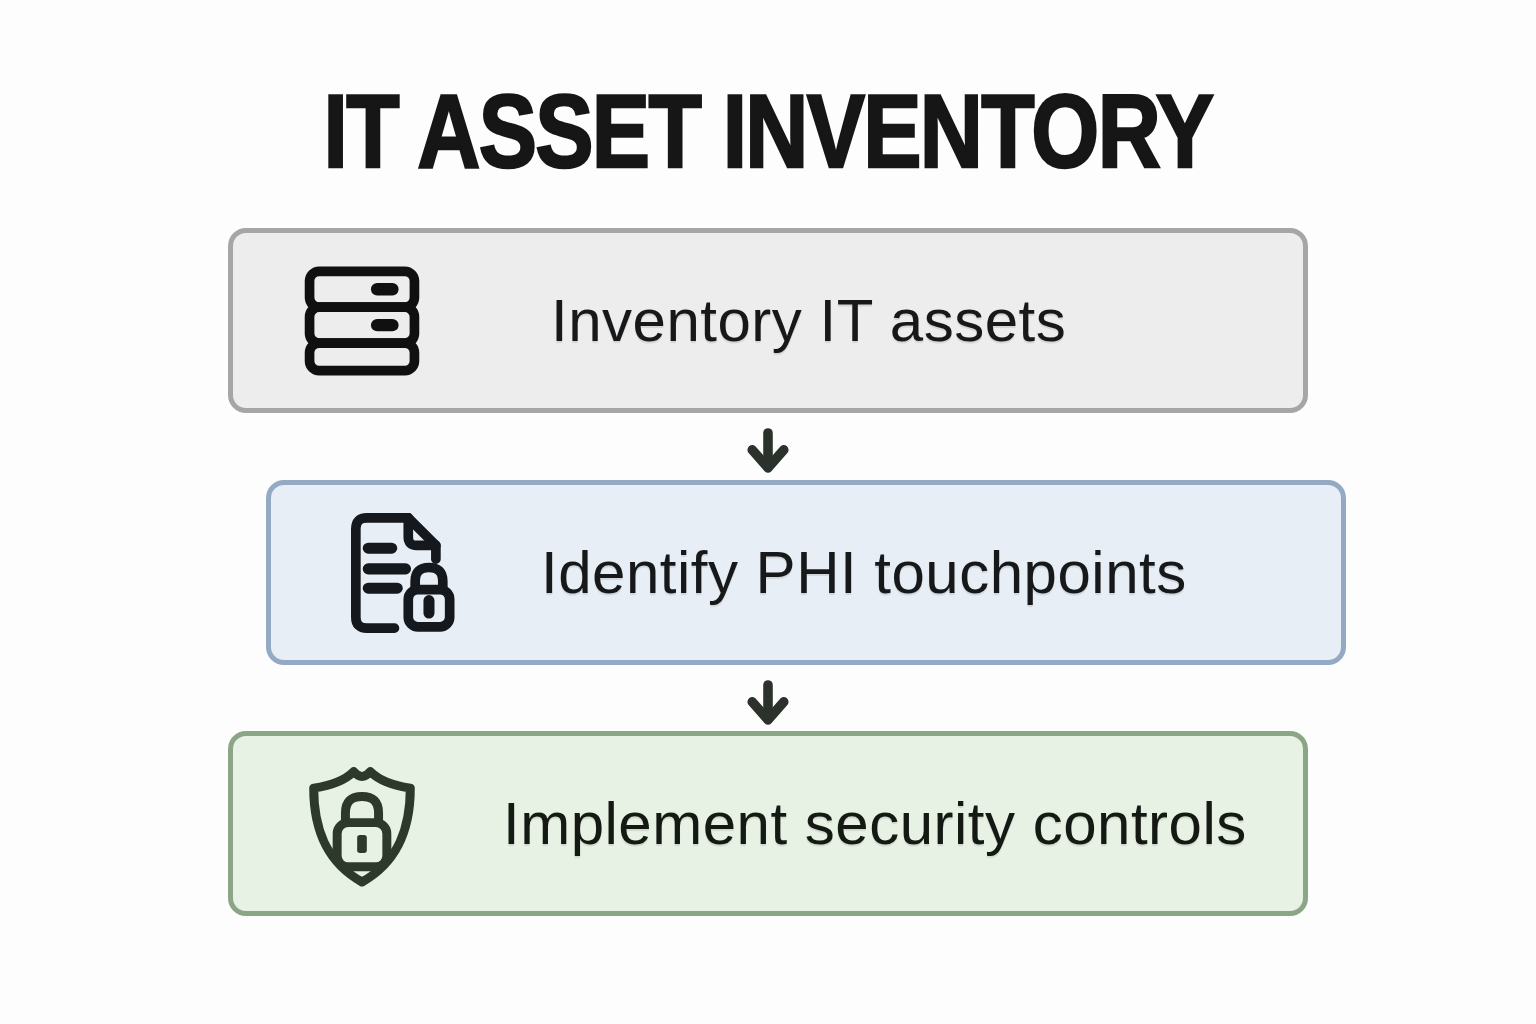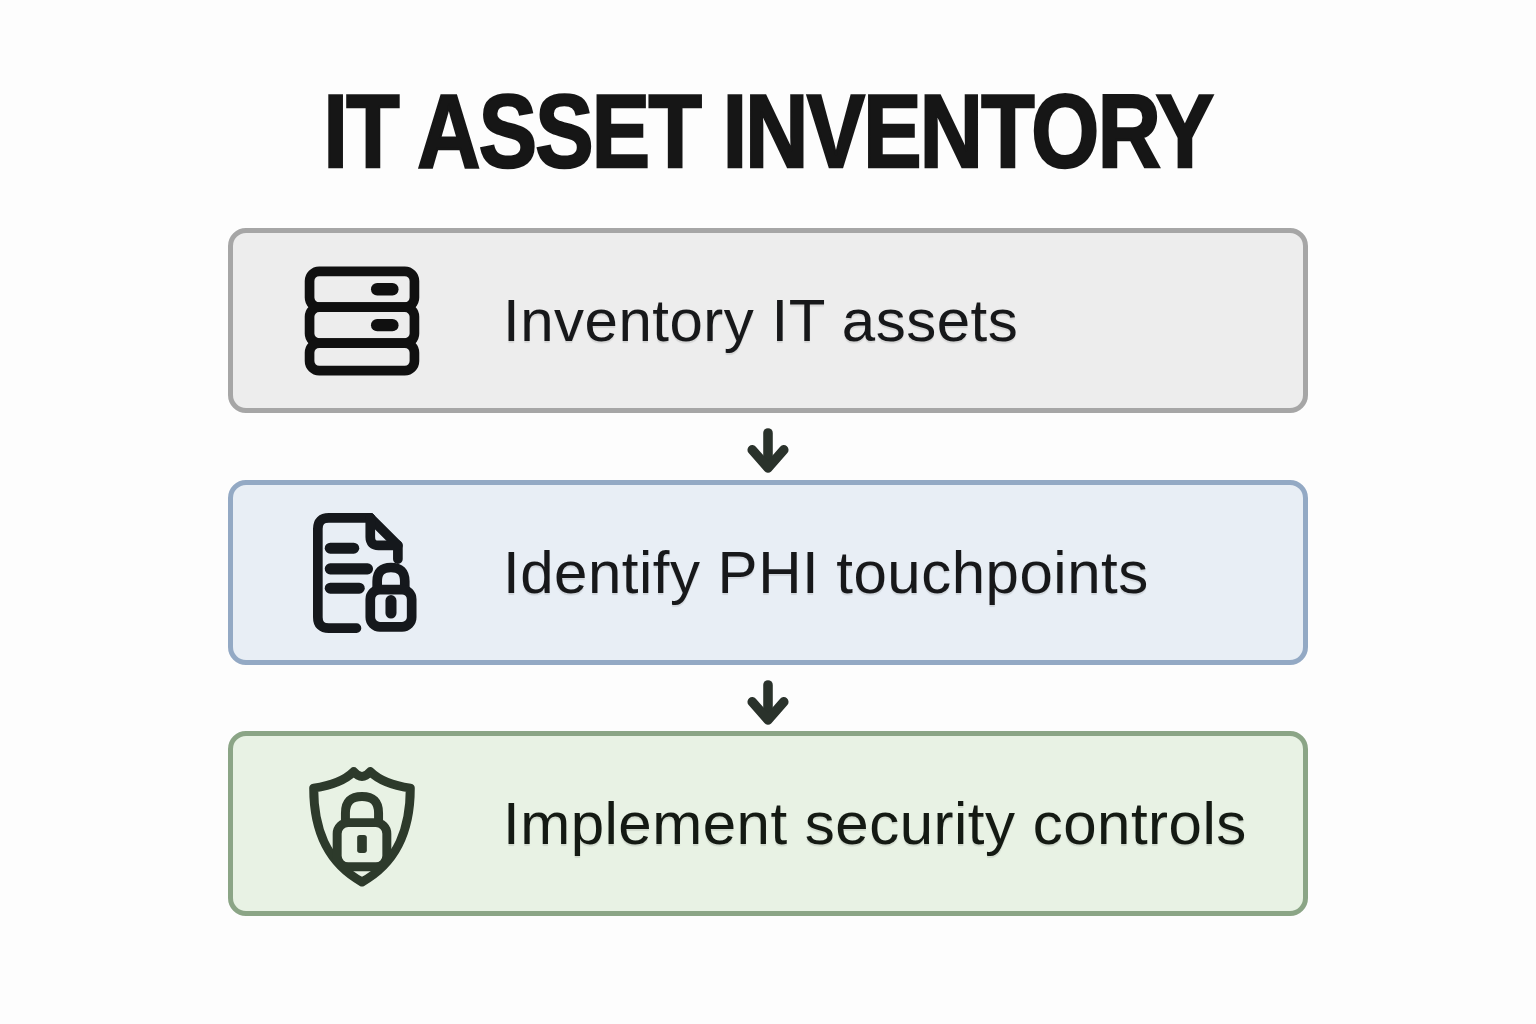--- a/index.html
+++ b/index.html
@@ -31,22 +31,22 @@
     left: 228px;
     width: 1080px;
     height: 185px;
     box-sizing: border-box;
     border: 5px solid #999;
     border-radius: 18px;
     background: #eee;
     display: flex;
     align-items: center;
   }
-  .step--1 { top: 228px; }
-  .step--2 { top: 480px; }
+  .step--1 { top: 228px; gap: 48px; }
+  .step--2 { top: 480px; margin-left: 38px; }
   .step--3 { top: 731px; }
 
   .step .icon {
     margin-left: 60px;
     width: 138px; height: 138px;
     flex: 0 0 auto;
     display: flex; align-items: center; justify-content: center;
   }
   .step .icon svg { width: 100%; height: 100%; display: block; }
 

